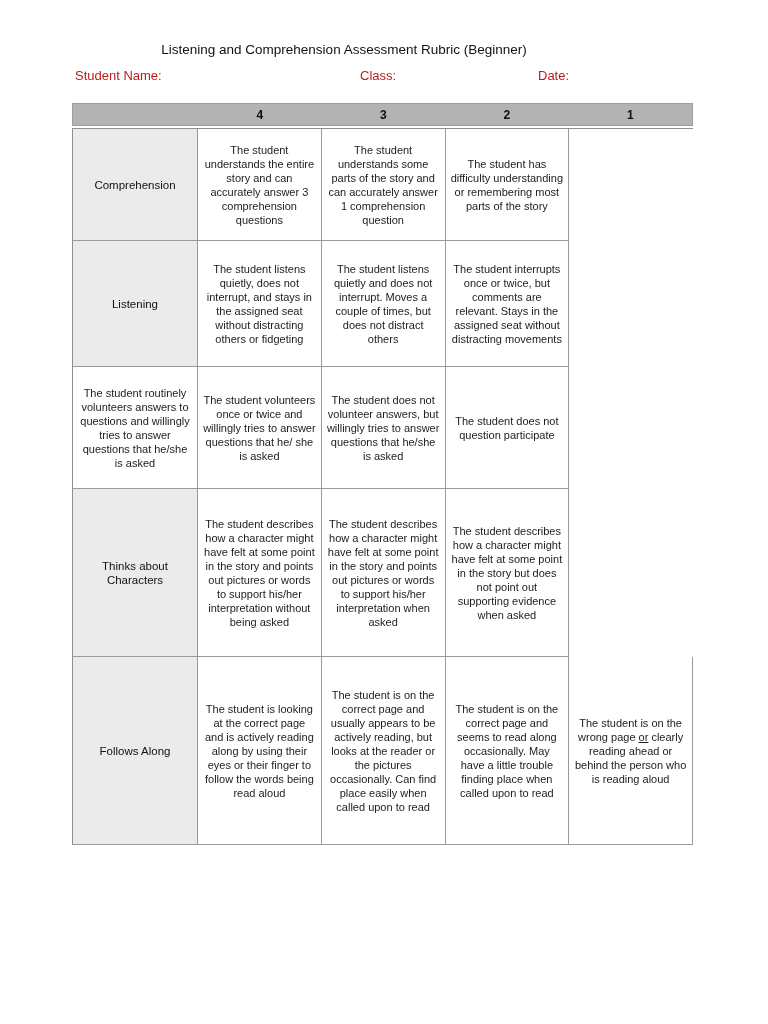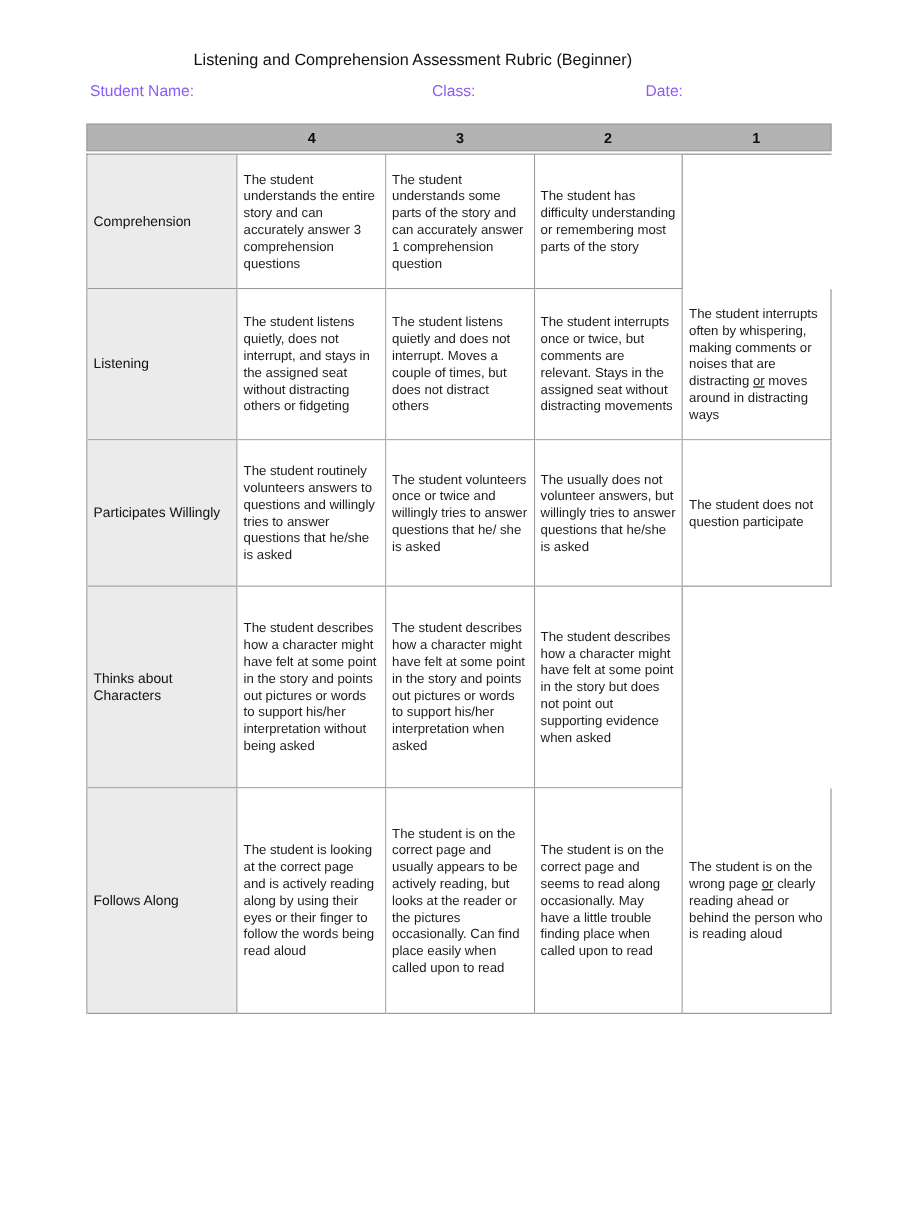--- a/index.html
+++ b/index.html
@@ -9,21 +9,21 @@
     position: relative;
     font-family: "Liberation Sans", "DejaVu Sans", sans-serif;
     color: #1a1a1a;
   }
   .doc-title {
     position: absolute; top: 42px; left: 0; width: 688px;
     text-align: center;
     font-size: 13.5px; font-weight: 400; color: #111;
   }
   .fields { position: absolute; top: 68px; left: 0; width: 768px; height: 18px; }
-  .field { position: absolute; font-size: 13px; color: #8b5cf6; }
+  .field { position: absolute; font-size: 13px; color: #b91c1c; }
   .field.student { left: 75px; }
   .field.class   { left: 360px; }
   .field.date    { left: 538px; }
 
   .rubric { position: absolute; left: 72px; top: 103px; width: 621px; }
 
   .head-band {
     display: grid;
     grid-template-columns: 125px repeat(4, 1fr);
     height: 23px;
@@ -40,21 +40,21 @@
   .row {
     display: grid;
     grid-template-columns: 125px repeat(4, 1fr);
   }
   .cell {
     border-right: 1px solid #999999;
     border-bottom: 1px solid #999999;
     background: #ffffff;
     display: flex; align-items: center; justify-content: center;
     padding: 4px 5px;
-    text-align: left;
+    text-align: center;
     font-size: 11px; line-height: 14px; color: #1c1c1c;
   }
   .cell .txt { width: 100%; }
   .cell .u { text-decoration: underline; }
   .crit {
     background: #ebebeb;
     font-weight: 400; font-size: 11.5px; color: #111;
   }
   .row-comprehension .cell { min-height: 112px; }
   .row-listening     .cell { min-height: 126px; }
@@ -106,37 +106,31 @@
         </div>
       <div class="cell">
           <p class="txt"><span>The student listens quietly, does not interrupt, and stays in the assigned seat without distracting others or fidgeting</span><span class="u"></span><span></span></p>
         </div>
       <div class="cell">
           <p class="txt"><span>The student listens quietly and does not interrupt. Moves a couple of times, but does not distract others</span><span class="u"></span><span></span></p>
         </div>
       <div class="cell">
           <p class="txt"><span>The student interrupts once or twice, but comments are relevant. Stays in the assigned seat without distracting movements</span><span class="u"></span><span></span></p>
         </div>
-      <div class="cell">
-          <p class="txt"><span>The student interrupts often by whispering, making comments or noises that are distracting </span><span class="u">or</span><span> moves around in distracting ways</span></p>
-        </div>
     </div>
 
     <div class="row row-participates">
-      <div class="cell crit">
-          <p class="txt">Participates Willingly</p>
-        </div>
       <div class="cell">
           <p class="txt"><span>The student routinely volunteers answers to questions and willingly tries to answer questions that he/she is asked</span><span class="u"></span><span></span></p>
         </div>
       <div class="cell">
           <p class="txt"><span>The student volunteers once or twice and willingly tries to answer questions that he/ she is asked</span><span class="u"></span><span></span></p>
         </div>
       <div class="cell">
-          <p class="txt"><span>The usually does not volunteer answers, but willingly tries to answer questions that he/she is asked</span><span class="u"></span><span></span></p>
+          <p class="txt"><span>The student does not volunteer answers, but willingly tries to answer questions that he/she is asked</span><span class="u"></span><span></span></p>
         </div>
       <div class="cell">
           <p class="txt"><span>The student does not question participate</span><span class="u"></span><span></span></p>
         </div>
     </div>
 
     <div class="row row-thinks">
       <div class="cell crit">
           <p class="txt">Thinks about Characters</p>
         </div>

